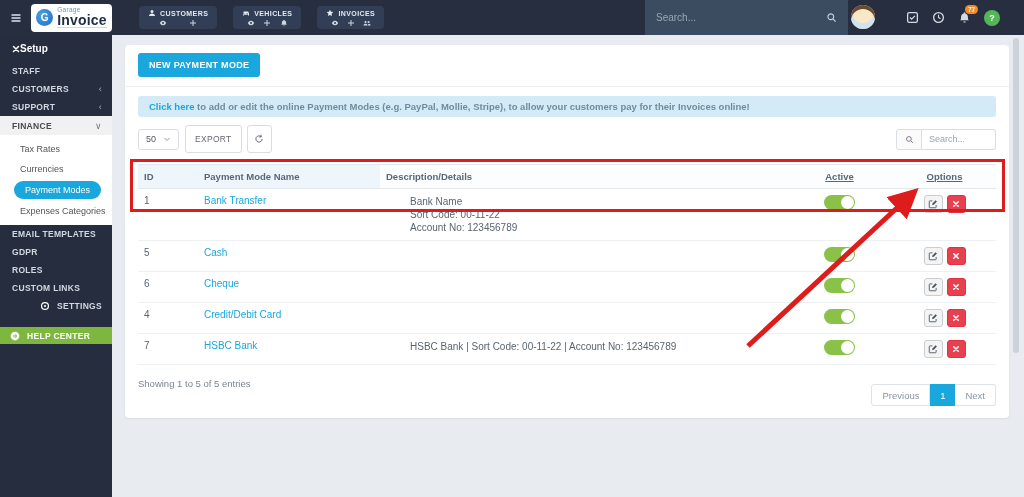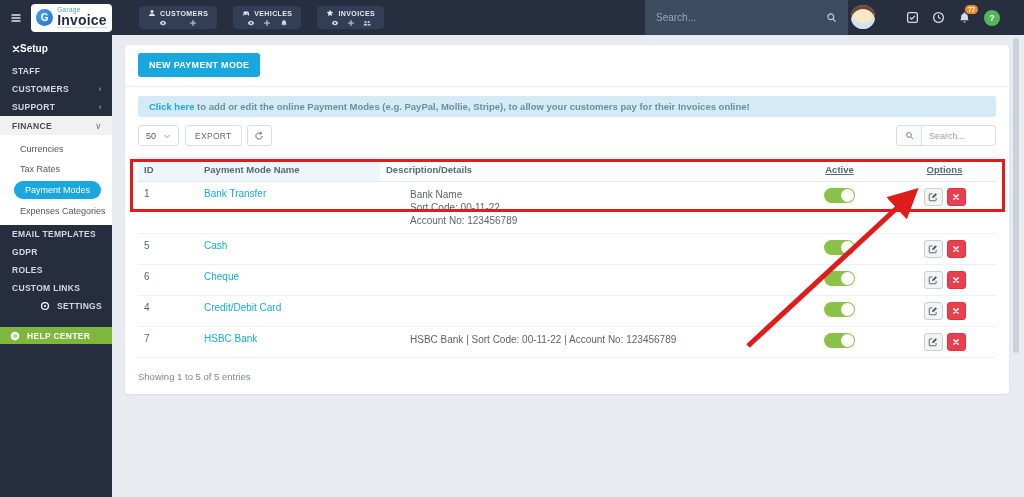--- a/index.html
+++ b/index.html
@@ -55,21 +55,21 @@
   .main { position:absolute; left:112px; top:35px; width:912px; height:462px; background:#e8ecf1; }
   .card { position:absolute; left:13px; top:10px; width:884px; background:#fff; border-radius:4px; box-shadow:0 1px 2px rgba(40,50,70,.08); padding-bottom:12px; }
   .card-top { padding:8px 13px 9px; }
   .btn-new { background:#1aa7dd; border:none; color:#fff; font-size:9px; font-weight:bold; letter-spacing:.3px; padding:7px 11px; border-radius:3px; cursor:pointer; font-family:"Liberation Sans",sans-serif; }
   .divider { height:1px; background:#edf0f3; }
   .banner { margin:9px 13px 8px; background:#d4ebf7; border-radius:3px; padding:5px 11px; font-size:9.5px; color:#6d8d9f;font-weight:bold; }
   .banner a { color:#1aa7dd; text-decoration:none; cursor:pointer; }
   .controls { margin:4px 13px 8px; display:flex; align-items:center; }
   .select-box { border:1px solid #d9dee3; border-radius:3px; height:21px; padding:0 7px; display:flex; align-items:center; gap:7px; font-size:9px; color:#556; cursor:pointer; background:#fff; }
   .select-box .caret { width:8px; height:8px; color:#889; }
-  .btn-plain { border:1px solid #d9dee3; background:#fff; border-radius:3px; height:21px; color:#667; font-size:8.5px; letter-spacing:.3px; padding:0 9px; margin-left:6px; cursor:pointer; display:flex; align-items:center; justify-content:center; font-family:"Liberation Sans",sans-serif; }
+  .btn-plain { border:1px solid #d9dee3; background:#fff; border-radius:3px; height:28px; color:#667; font-size:8.5px; letter-spacing:.3px; padding:0 9px; margin-left:6px; cursor:pointer; display:flex; align-items:center; justify-content:center; font-family:"Liberation Sans",sans-serif; }
   .btn-refresh { width:25px; padding:0; margin-left:5px; }
   .btn-refresh .ri { width:10px; height:10px; color:#667; }
   .controls-right { margin-left:auto; display:flex; }
   .btn-search-mini { width:26px; height:21px; border:1px solid #d9dee3; border-radius:3px 0 0 3px; background:#fbfbfc; display:flex; align-items:center; justify-content:center; cursor:pointer; }
   .btn-search-mini .mag { width:9px; height:9px; color:#778; }
   .search-mini-input { width:74px; height:21px; border:1px solid #d9dee3; border-left:none; border-radius:0 3px 3px 0; font-size:9px; color:#667; padding:0 7px; outline:none; font-family:"Liberation Sans",sans-serif; }
   .search-mini-input::placeholder { color:#9aa3ad; }
   table.pm { width:858px; margin:11px 13px; border-collapse:collapse; table-layout:fixed; }
   table.pm col.c-id { width:60px; } table.pm col.c-name { width:182px; } table.pm col.c-desc { width:406px; }
   table.pm col.c-active { width:107px; } table.pm col.c-opt { width:103px; }
@@ -255,21 +255,21 @@
       </div>
       <div class="side-item">
         <span>SUPPORT</span>
         <span class="chev">‹</span>
       </div>
       <div class="side-item light">
         <span>FINANCE</span>
         <span class="chev">∨</span>
       </div>
     </div>
-  <div class="submenu"><div class="submenu-item">Currencies</div><div class="submenu-item">Tax Rates</div><span class="submenu-pill">Payment Modes</span><div class="submenu-item">Expenses Categories</div></div>
+  <div class="submenu"><div class="submenu-item">Tax Rates</div><div class="submenu-item">Currencies</div><span class="submenu-pill">Payment Modes</span><div class="submenu-item">Expenses Categories</div></div>
   <div>
       <div class="side-item">
         <span>EMAIL TEMPLATES</span>
       </div>
       <div class="side-item">
         <span>GDPR</span>
       </div>
       <div class="side-item">
         <span>ROLES</span>
       </div>
@@ -457,20 +457,25 @@
                   <svg viewBox="0 0 16 16">
                     <path d="M3.5 3.5l9 9M12.5 3.5l-9 9" stroke="#fff" stroke-width="3" stroke-linecap="round"></path>
                   </svg>
                 </span>
               </span></td>
           </tr>
         </tbody>
     </table>
     <div class="card-footer">
       <span class="showing">Showing 1 to 5 of 5 entries</span>
+      <div class="pagination">
+        <span class="page-btn first">Previous</span>
+        <span class="page-btn current">1</span>
+        <span class="page-btn last">Next</span>
+      </div>
     </div>
   </div>
 </div>
 
 <div class="anno-rect"></div>
 <svg class="anno-arrow" width="1024" height="497" viewBox="0 0 1024 497">
   <defs>
     <marker id="ah" markerWidth="6" markerHeight="6" refX="4.2" refY="3" orient="auto">
       <path d="M0,0 L6,3 L0,6 z" fill="#de1c1c"></path>
     </marker>

